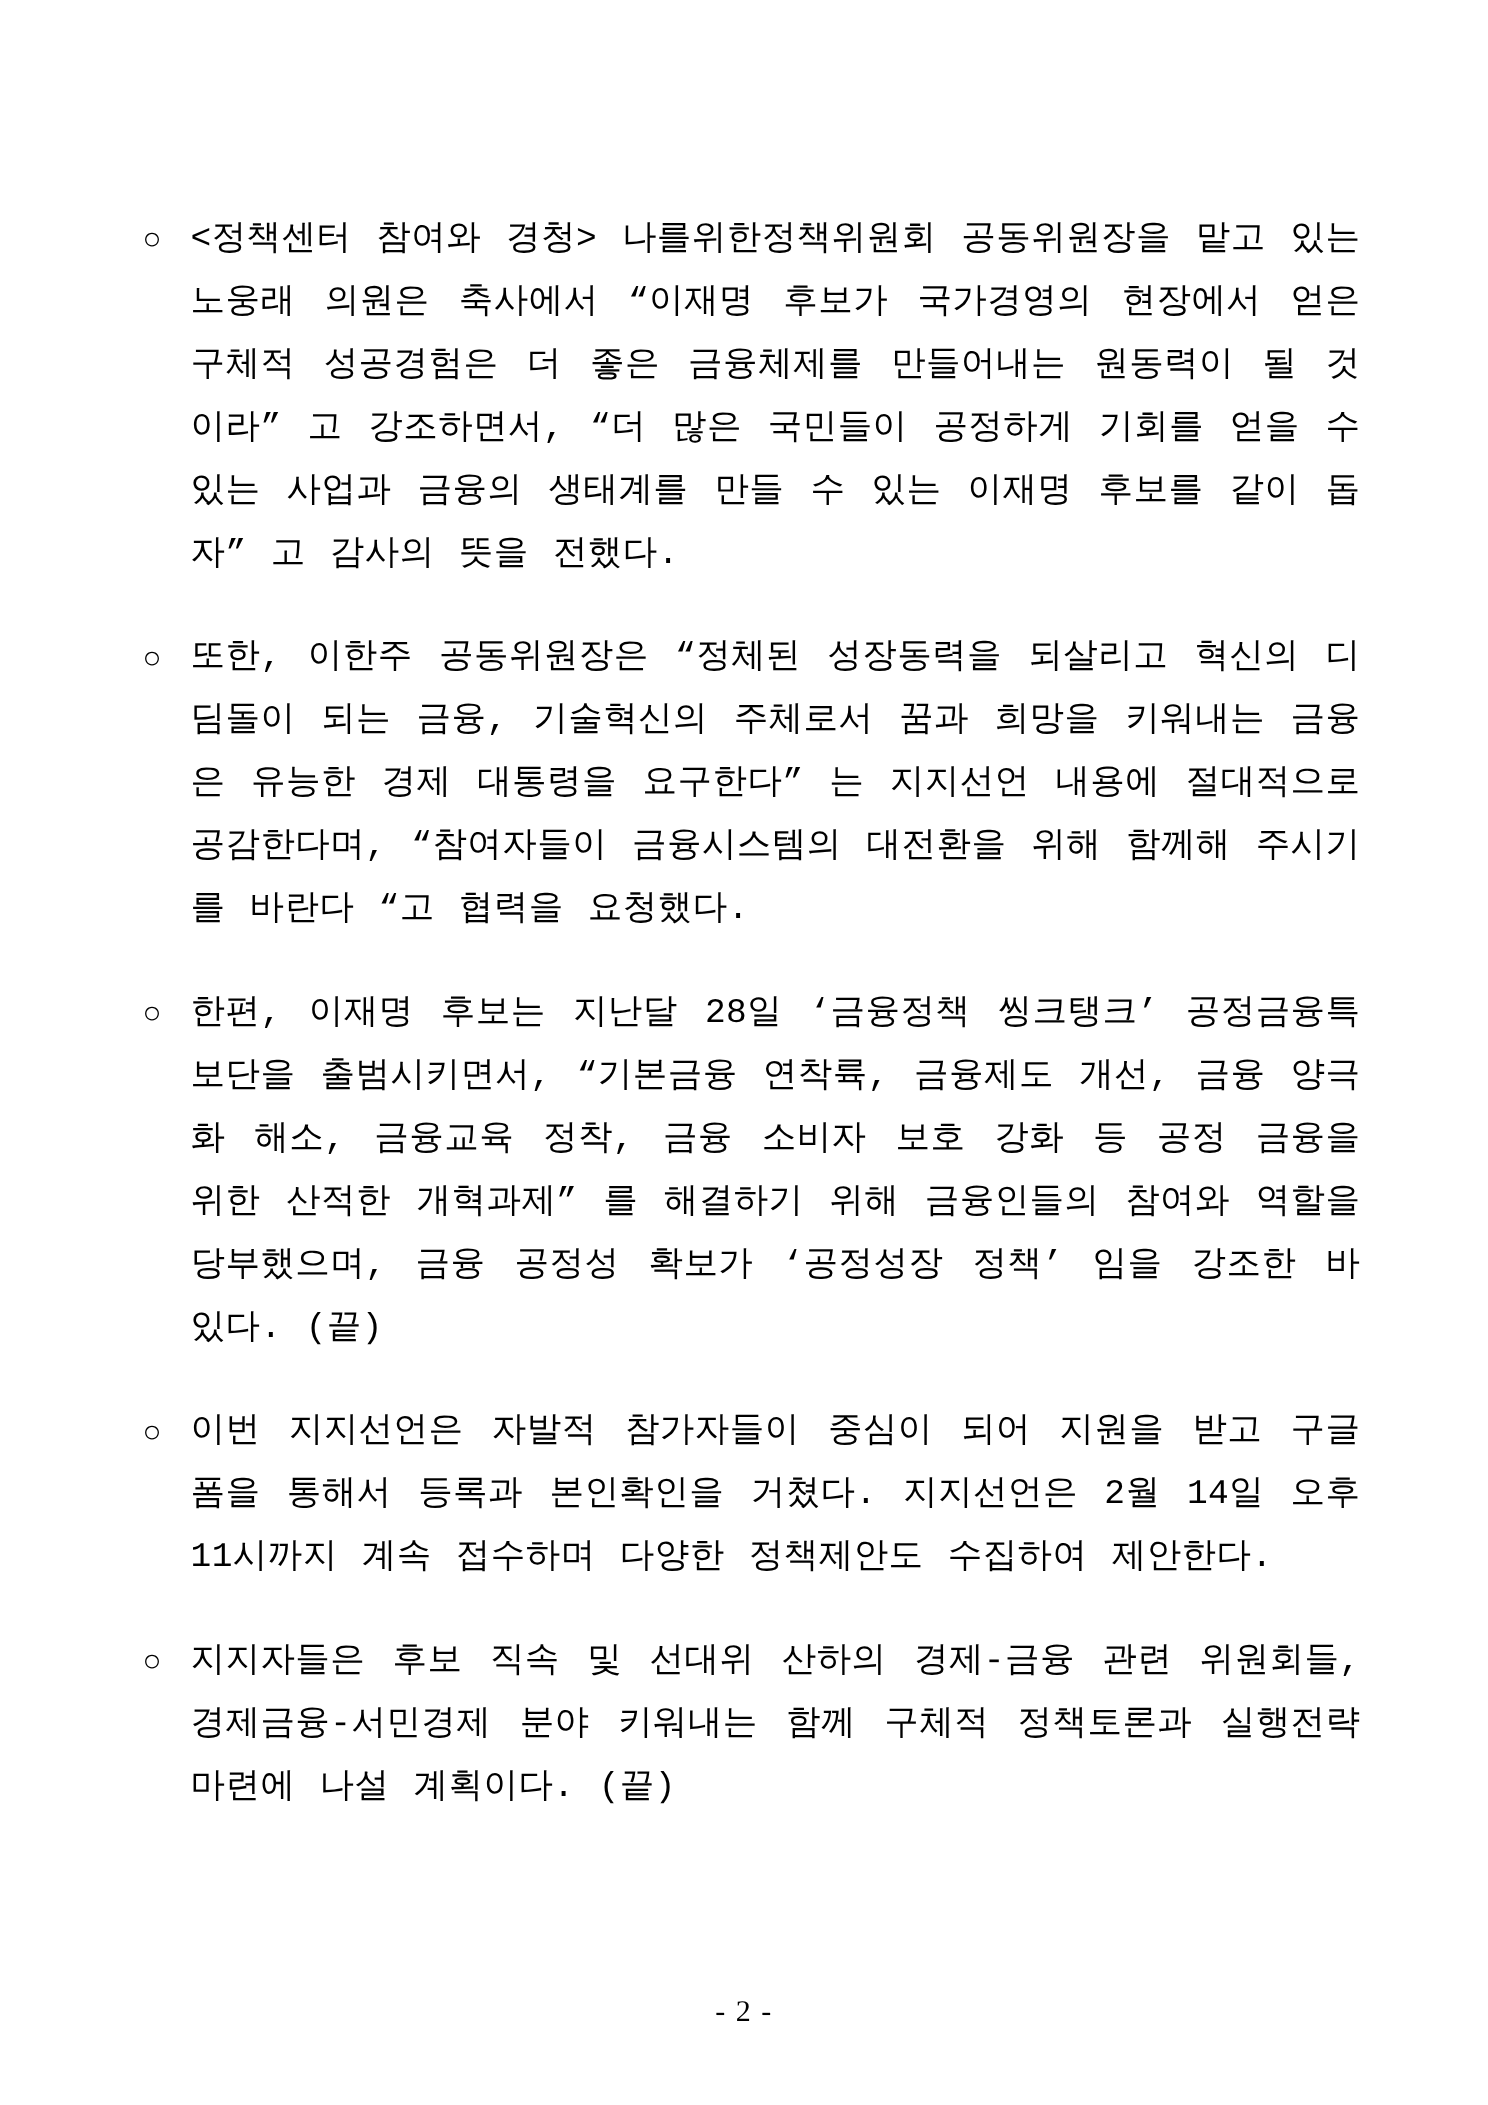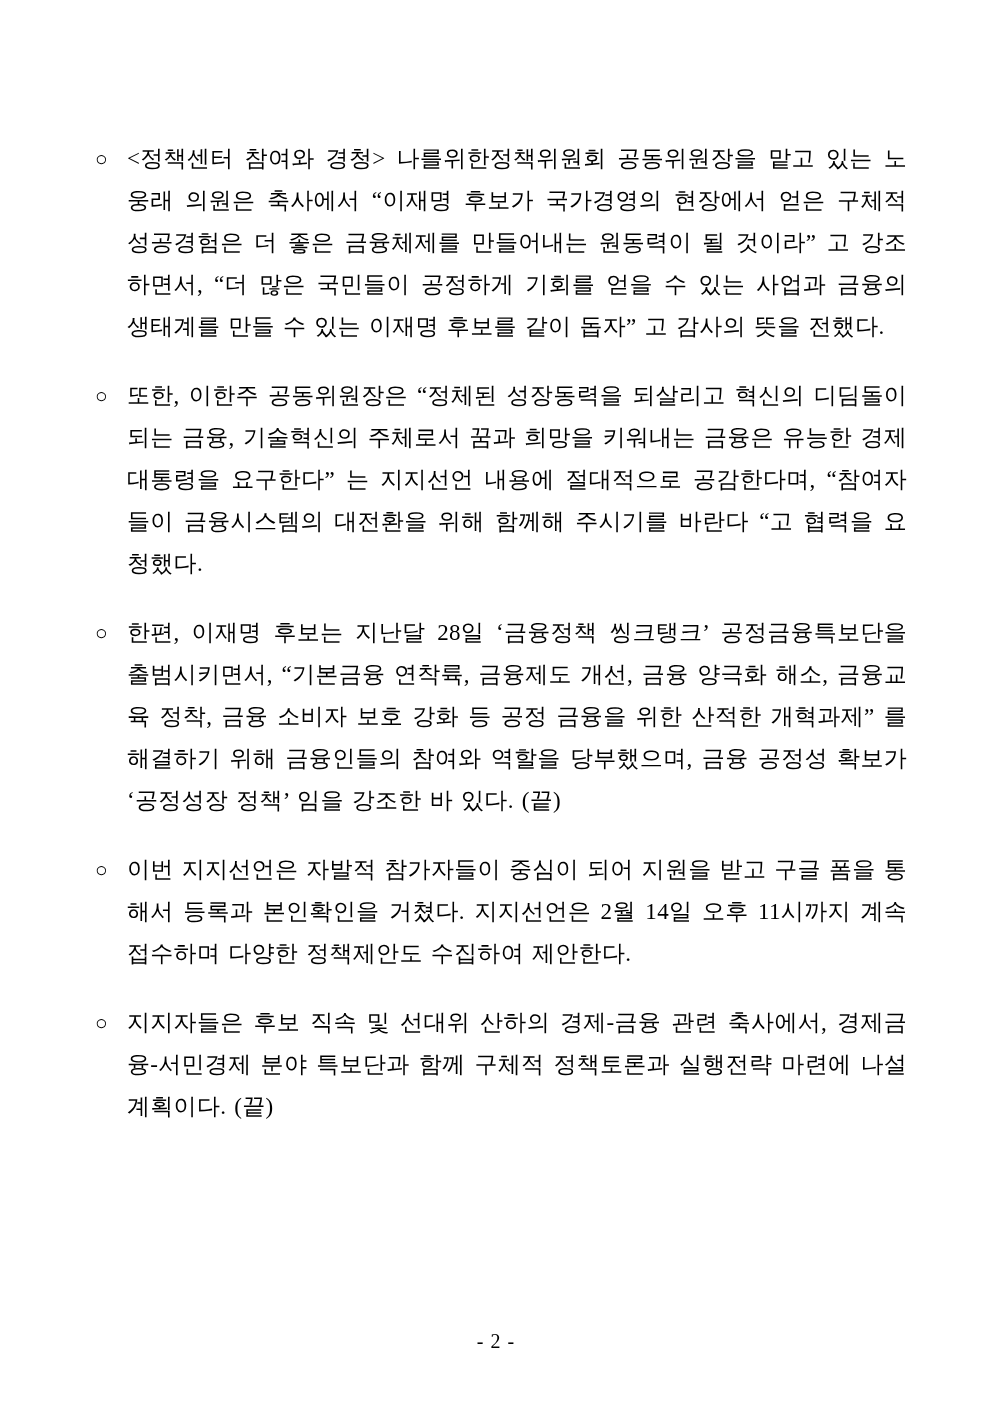--- a/index.html
+++ b/index.html
@@ -34,20 +34,21 @@
     font-size: 21px;
     line-height: 42px;
     color: #000000;
   }
   .para-text {
     flex: 1;
     text-align: justify;
     text-justify: inter-word;
     letter-spacing: 0.3px;
     word-spacing: 2px;
+    font-family: Liberation Mono, monospace;
   }
   .footer {
     position: absolute;
     left: 0;
     right: 0;
     top: 1330px;
     text-align: center;
     font-size: 20px;
     letter-spacing: 1px;
     color: #000000;
@@ -74,19 +75,19 @@
       <span class="para-text">한편, 이재명 후보는 지난달 28일 ‘금융정책 씽크탱크’ 공정금융특보단을 출범시키면서, “기본금융 연착륙, 금융제도 개선, 금융 양극화 해소, 금융교육 정착, 금융 소비자 보호 강화 등 공정 금융을 위한 산적한 개혁과제” 를 해결하기 위해 금융인들의 참여와 역할을 당부했으며, 금융 공정성 확보가 ‘공정성장 정책’ 임을 강조한 바 있다. (끝)</span>
     </div>
 
     <div class="para">
       <span class="bullet">○</span>
       <span class="para-text">이번 지지선언은 자발적 참가자들이 중심이 되어 지원을 받고 구글 폼을 통해서 등록과 본인확인을 거쳤다. 지지선언은 2월 14일 오후 11시까지 계속 접수하며 다양한 정책제안도 수집하여 제안한다.</span>
     </div>
 
     <div class="para">
       <span class="bullet">○</span>
-      <span class="para-text">지지자들은 후보 직속 및 선대위 산하의 경제-금융 관련 축사에서, 경제금융-서민경제 분야 특보단과 함께 구체적 정책토론과 실행전략 마련에 나설 계획이다. (끝)</span>
+      <span class="para-text">지지자들은 후보 직속 및 선대위 산하의 경제-금융 관련 위원회들, 경제금융-서민경제 분야 키워내는 함께 구체적 정책토론과 실행전략 마련에 나설 계획이다. (끝)</span>
     </div>
 
   </div>
 
   <div class="footer">- 2 -</div>
 </div>
 
 </body></html>

